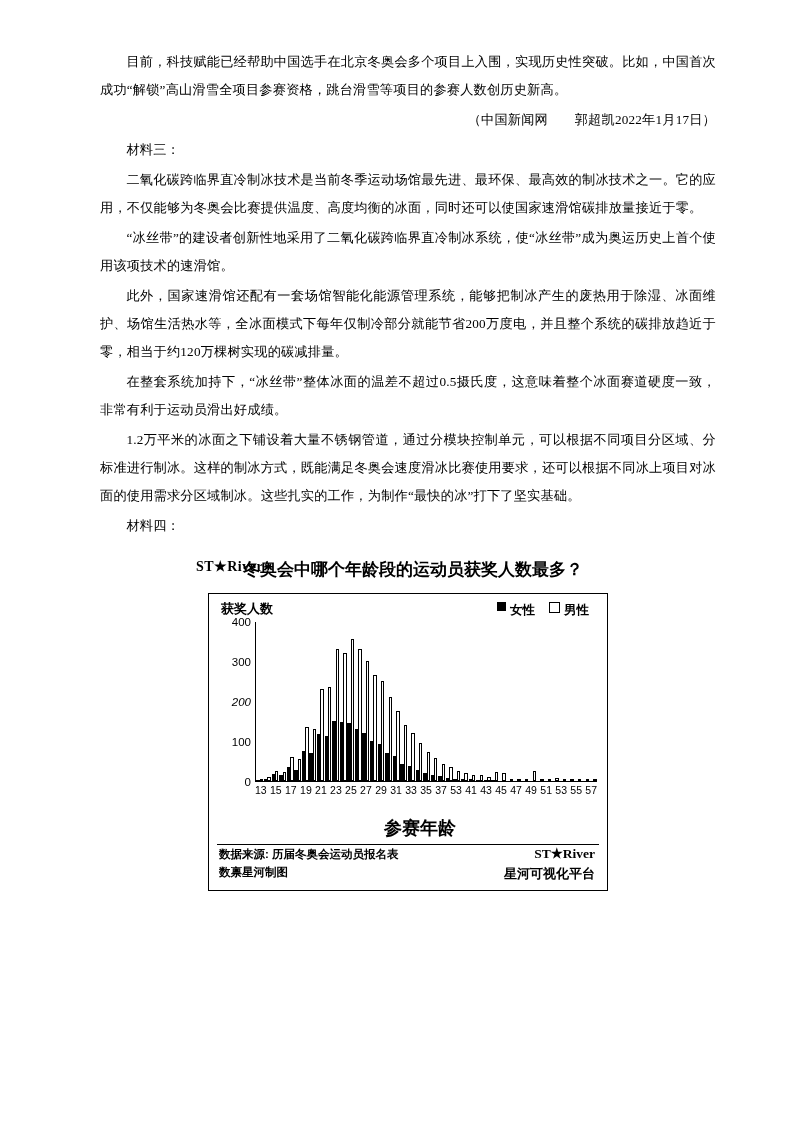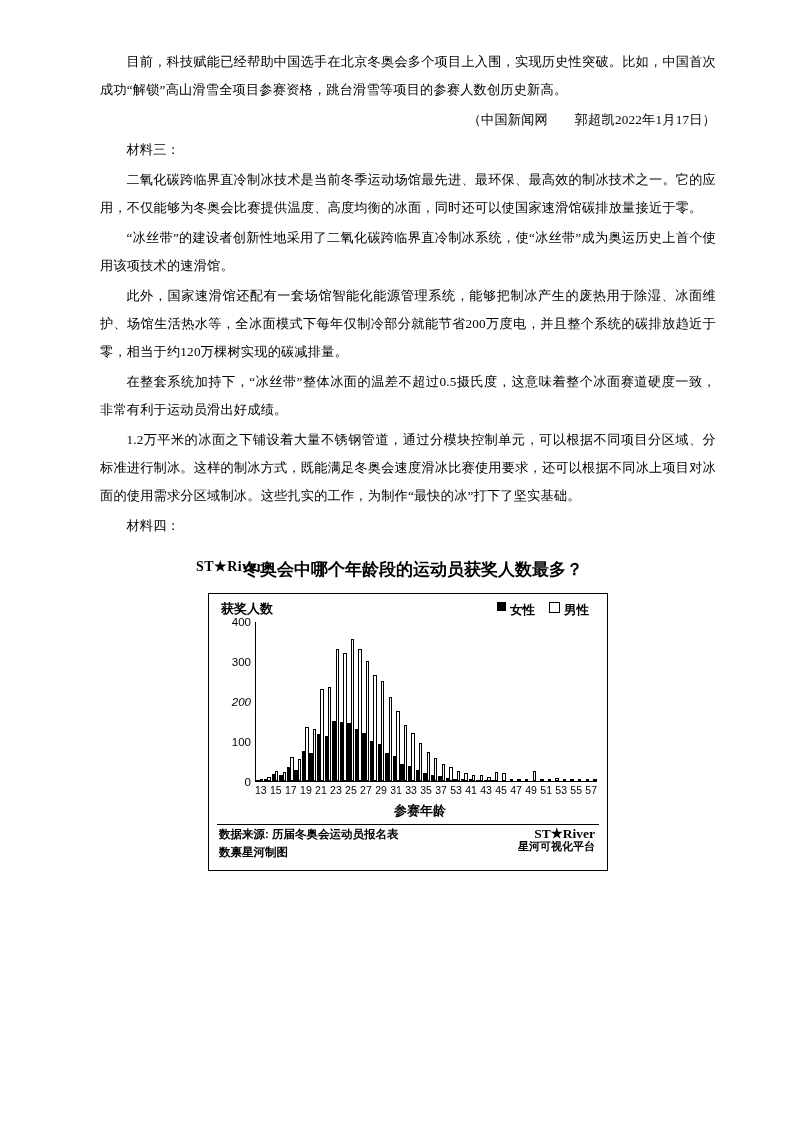--- a/index.html
+++ b/index.html
@@ -159,46 +159,46 @@
     font-family: "Liberation Sans", sans-serif;
     font-size: 10.5px;
   }
   .x-axis-labels .xl {
     flex: 1 1 0;
     text-align: center;
   }
   .xtitle {
     text-align: center;
     font-family: Liberation Mono, monospace;
-    font-size: 13px;
-    font-weight: bold;
-    margin-top: 0;
+    font-size: 18px;
+    font-weight: bold;
+    margin-top: 14px;
     padding-left: 24px;
   }
   .chart-foot {
     border-top: 1.2px solid #000;
     margin-top: 4px;
     padding-top: 3px;
     font-family: "Liberation Sans", sans-serif;
     font-size: 11.5px;
     font-weight: bold;
     position: relative;
     height: 38px;
   }
   .foot-src { position: absolute; left: 2px; top: 2px; }
   .foot-maker { position: absolute; left: 2px; top: 20px; }
   .foot-brand {
     position: absolute; right: 4px; top: 0px;
     font-family: "Liberation Serif", serif;
     font-size: 13.5px; font-weight: bold;
   }
   .foot-brand2 {
-    position: absolute; right: 4px; top: 14px;
-    font-family: "Liberation Sans", sans-serif;
-    font-size: 11px; font-weight: bold;
+    position: absolute; right: 4px; top: 20px;
+    font-family: "Liberation Sans", sans-serif;
+    font-size: 13px; font-weight: bold;
   }
 </style>
 </head>
 <body>
 
 <div class="page">
 
   <p class="indent2">目前，科技赋能已经帮助中国选手在北京冬奥会多个项目上入围，实现历史性突破。比如，中国首次成功“解锁”高山滑雪全项目参赛资格，跳台滑雪等项目的参赛人数创历史新高。</p>
   <p class="right">（中国新闻网　　郭超凯2022年1月17日）</p>
   <p class="indent2">材料三：</p>

